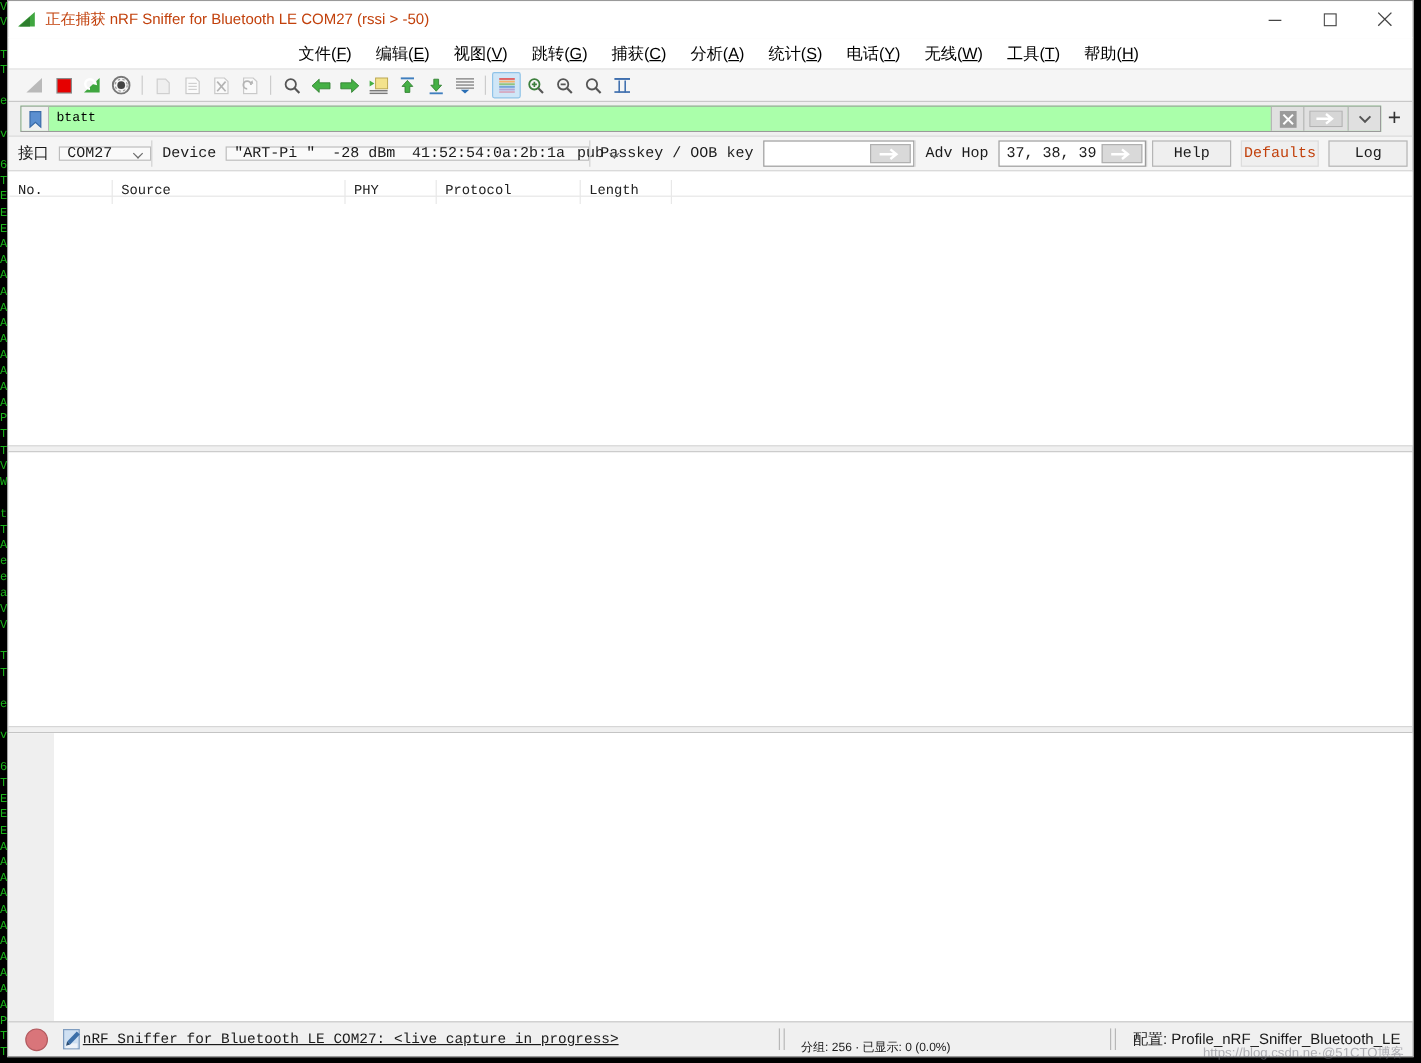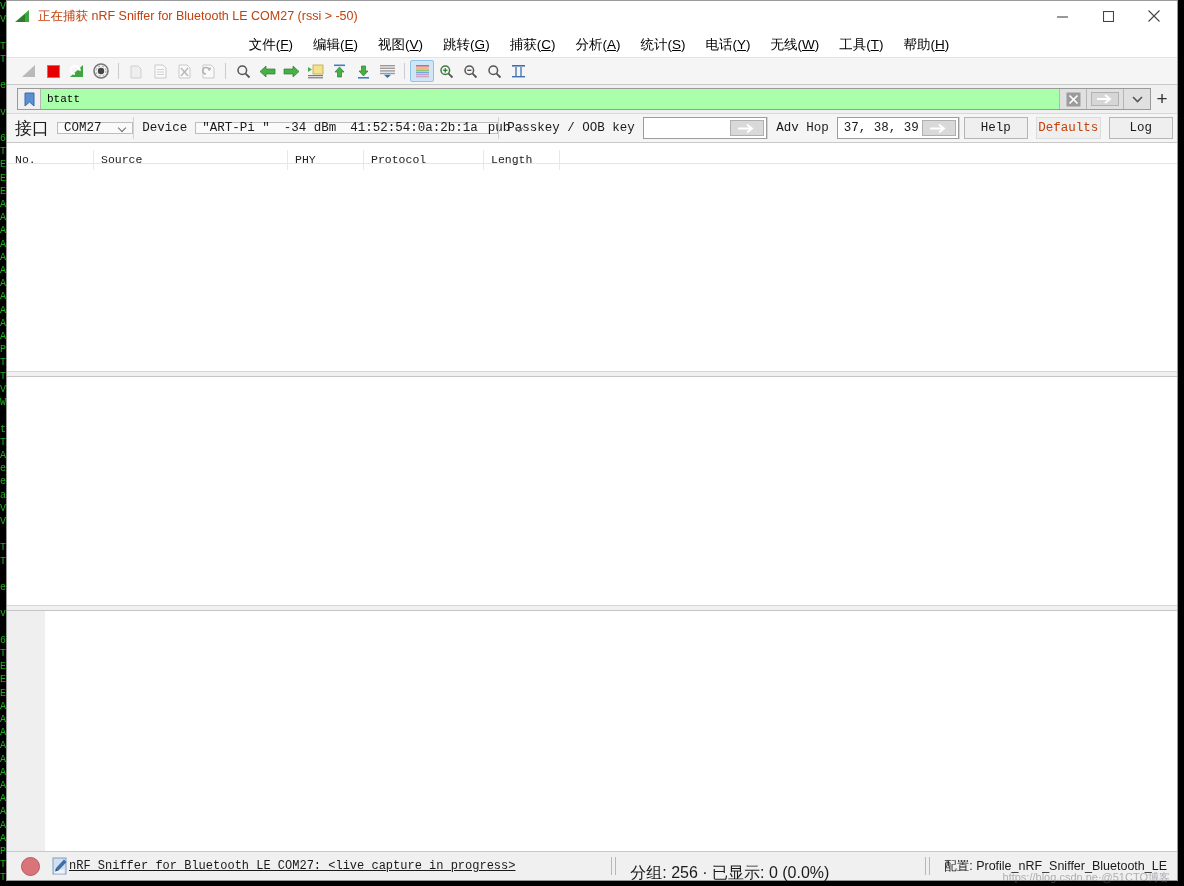--- a/index.html
+++ b/index.html
@@ -223,21 +223,21 @@
     font-family: "Liberation Mono", monospace;
     font-size: 12.5px;
     color: #1a1a1a;
   }
   .nrf-label {
     display: flex;
     align-items: center;
     padding: 0 8px;
     white-space: nowrap;
   }
-  .nrf-label.cjk { font-family: "Liberation Sans", sans-serif; font-size: 17px; }
+  .nrf-label.cjk { font-family: "Liberation Sans", sans-serif; font-size: 13px; }
   .nrf-sep {
     width: 1px;
     background: #d2d2d2;
     margin: 3px 0;
     flex: 0 0 auto;
   }
   .nrf-combo {
     display: flex;
     align-items: center;
     background: #fafafa;
@@ -405,21 +405,21 @@
     flex: 0 0 auto;
   }
   .sb-grip2 {
     width: 1px; height: 18px;
     background: #b8b8b8;
     margin-left: 3px;
     flex: 0 0 auto;
   }
   #sb-counts {
     font-family: "Liberation Sans", sans-serif;
-    font-size: 16px;
+    font-size: 10px;
     white-space: nowrap;
     margin-left: 14px;
     flex: 0 0 auto;
     margin-top: 14px;
   }
   #sb-profile {
     font-family: "Liberation Sans", sans-serif;
     font-size: 12.5px;
     white-space: nowrap;
     margin-left: 14px;
@@ -734,21 +734,21 @@
     <div class="nrf-label cjk">接口</div>
     <div class="nrf-combo" style="width:86px">
       <span class="cv">COM27</span>
       <span class="chev"></span>
     </div>
     <div class="nrf-sep"></div>
 
     <div class="nrf-label">Device</div>
     <div class="nrf-combo" style="width:303px">
       <span class="cv" style="padding-right:0">"ART-Pi            "</span>
-      <span class="cv" style="padding-left:14px;padding-right:0">-34 dBm</span>
+      <span class="cv" style="padding-left:14px;padding-right:0">-28 dBm</span>
       <span class="cv" style="padding-left:14px;padding-right:0">41:52:54:0a:2b:1a</span>
       <span class="cv" style="padding-left:10px;padding-right:6px">pub</span>
       <span class="chev"></span>
     </div>
     <div class="nrf-sep"></div>
 
     <div class="nrf-label">Passkey / OOB key</div>
     <div class="nrf-field" style="width:143px">
       <span class="fv"></span>
       <span class="arrow-btn">

